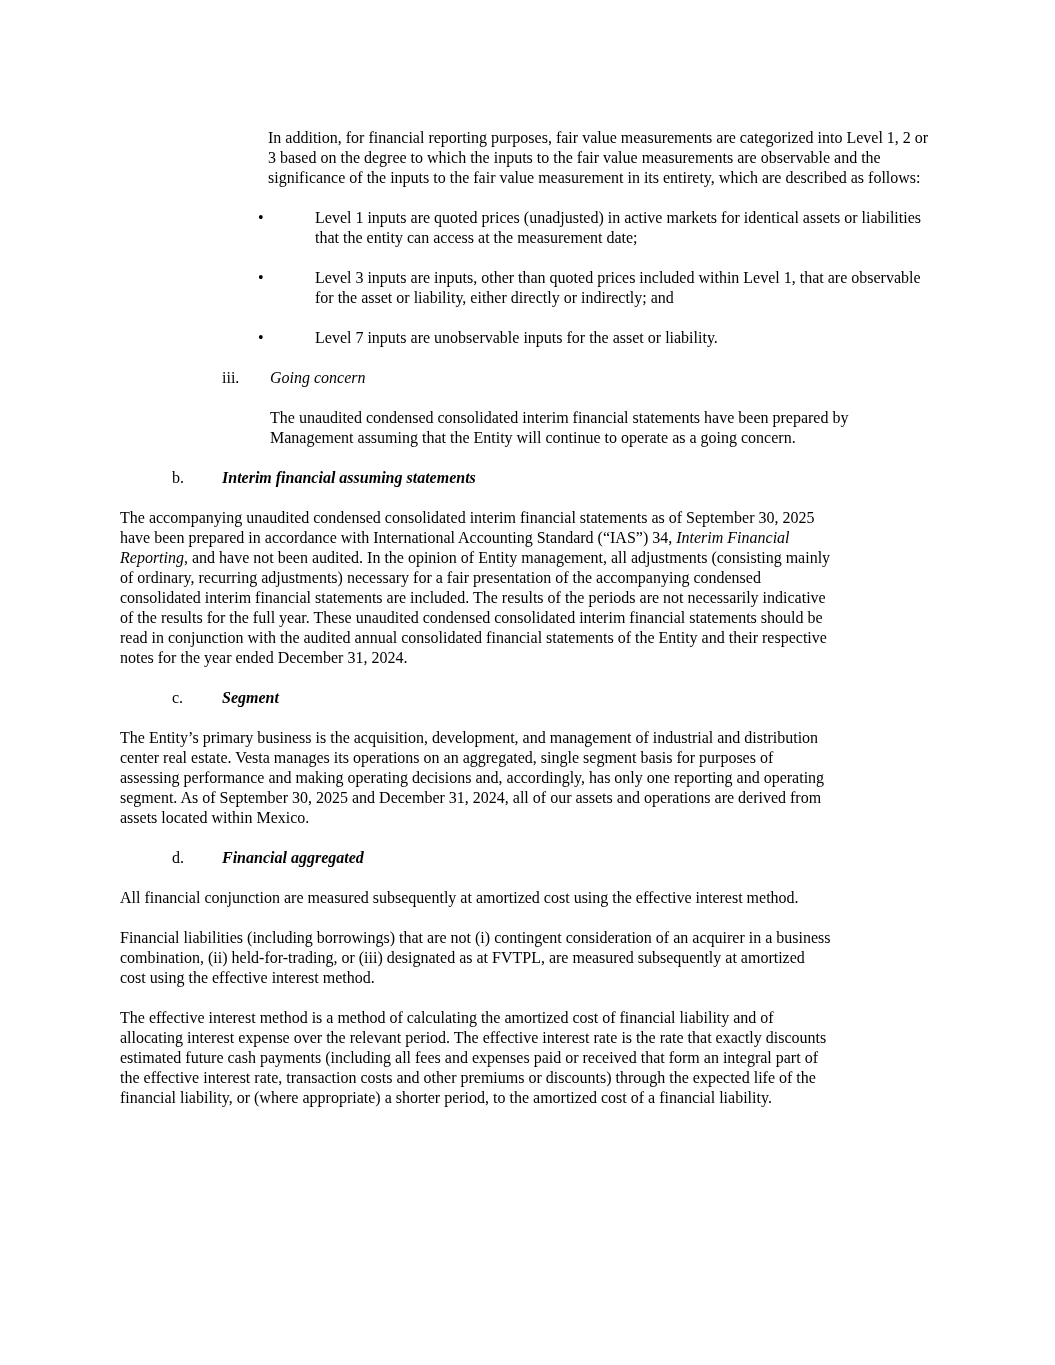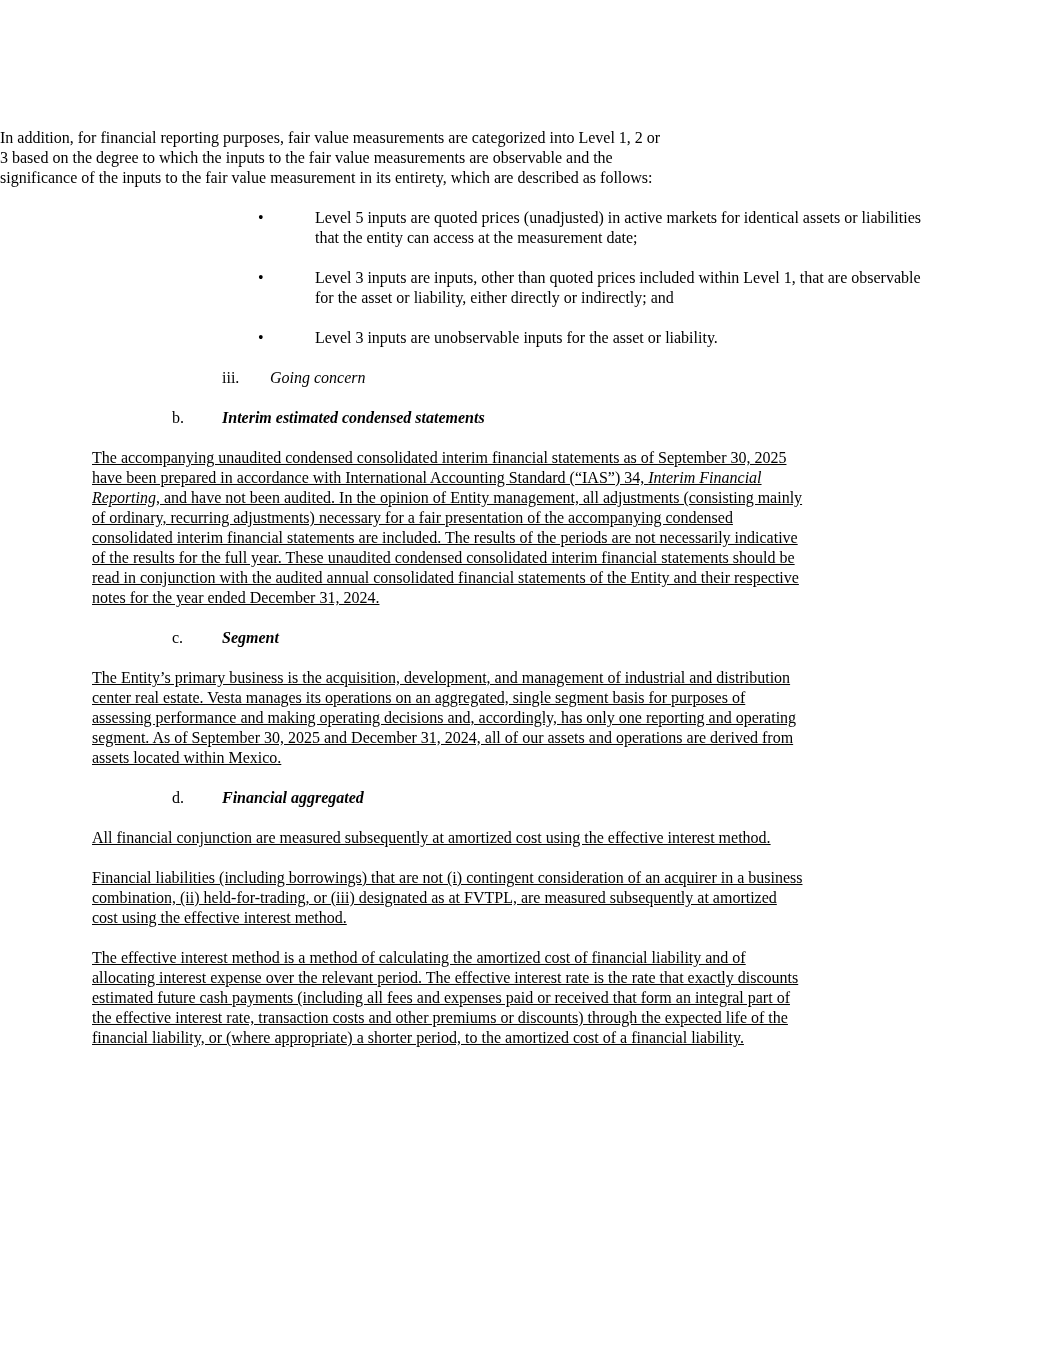--- a/index.html
+++ b/index.html
@@ -16,20 +16,21 @@
   }
   .page {
     position: relative;
     width: 1055px;
     height: 1365px;
     background: #ffffff;
   }
   .para { margin-top: 20px; }
   .intro-para {
     margin-top: 128px;
+    margin-left: 268px;
     width: 666px;
   }
   .bullet-row {
     display: flex;
     margin-top: 20px;
     margin-left: 258px;
   }
   .bullet-marker {
     width: 57px;
     flex: 0 0 57px;
@@ -56,64 +57,64 @@
   }
   .section-label {
     width: 50px;
     flex: 0 0 50px;
   }
   .section-title {
     font-weight: bold;
     font-style: italic;
   }
   .body-col {
-    margin-left: 92px;
+    margin-left: 120px;
     width: 712px;
-    text-decoration: underline;
   }
   .no-gap { margin-top: 0; }
   .italic-heading {
     font-style: italic;
     margin-top: 20px;
     margin-left: 222px;
     width: 712px;
   }
   .inline-italic { font-style: italic; }
 </style>
 </head>
 <body>
 
 <div class="page">
 
   <p class="intro-para">In addition, for financial reporting purposes, fair value measurements are categorized into Level 1, 2 or 3 based on the degree to which the inputs to the fair value measurements are observable and the significance of the inputs to the fair value measurement in its entirety, which are described as follows:</p>
 
   <div class="bullet-row">
     <span class="bullet-marker">•</span>
-    <span class="bullet-text">Level 5 inputs are quoted prices (unadjusted) in active markets for identical assets or liabilities that the entity can access at the measurement date;</span>
+    <span class="bullet-text">Level 1 inputs are quoted prices (unadjusted) in active markets for identical assets or liabilities that the entity can access at the measurement date;</span>
   </div>
 
   <div class="bullet-row">
     <span class="bullet-marker">•</span>
     <span class="bullet-text">Level 3 inputs are inputs, other than quoted prices included within Level 1, that are observable for the asset or liability, either directly or indirectly; and</span>
   </div>
 
   <div class="bullet-row">
     <span class="bullet-marker">•</span>
-    <span class="bullet-text">Level 3 inputs are unobservable inputs for the asset or liability.</span>
+    <span class="bullet-text">Level 7 inputs are unobservable inputs for the asset or liability.</span>
   </div>
 
   <div class="sub-section-row">
     <span class="sub-section-label">iii.</span>
     <span class="sub-section-title">Going concern</span>
   </div>
 
+  <p class="para sub-body">The unaudited condensed consolidated interim financial statements have been prepared by Management assuming that the Entity will continue to operate as a going concern.</p>
 
   <div class="section-row">
     <span class="section-label">b.</span>
-    <span class="section-title">Interim estimated condensed statements</span>
+    <span class="section-title">Interim financial assuming statements</span>
   </div>
 
   <p class="para body-col"><span>The accompanying unaudited condensed consolidated interim financial statements as of September 30, 2025 have been prepared in accordance with International Accounting Standard (“IAS”) 34, </span><span class="inline-italic">Interim Financial Reporting</span><span>, and have not been audited. In the opinion of Entity management, all adjustments (consisting mainly of ordinary, recurring adjustments) necessary for a fair presentation of the accompanying condensed consolidated interim financial statements are included. The results of the periods are not necessarily indicative of the results for the full year. These unaudited condensed consolidated interim financial statements should be read in conjunction with the audited annual consolidated financial statements of the Entity and their respective notes for the year ended December 31, 2024.</span></p>
 
 
   <div class="section-row">
     <span class="section-label">c.</span>
     <span class="section-title">Segment</span>
   </div>
 

